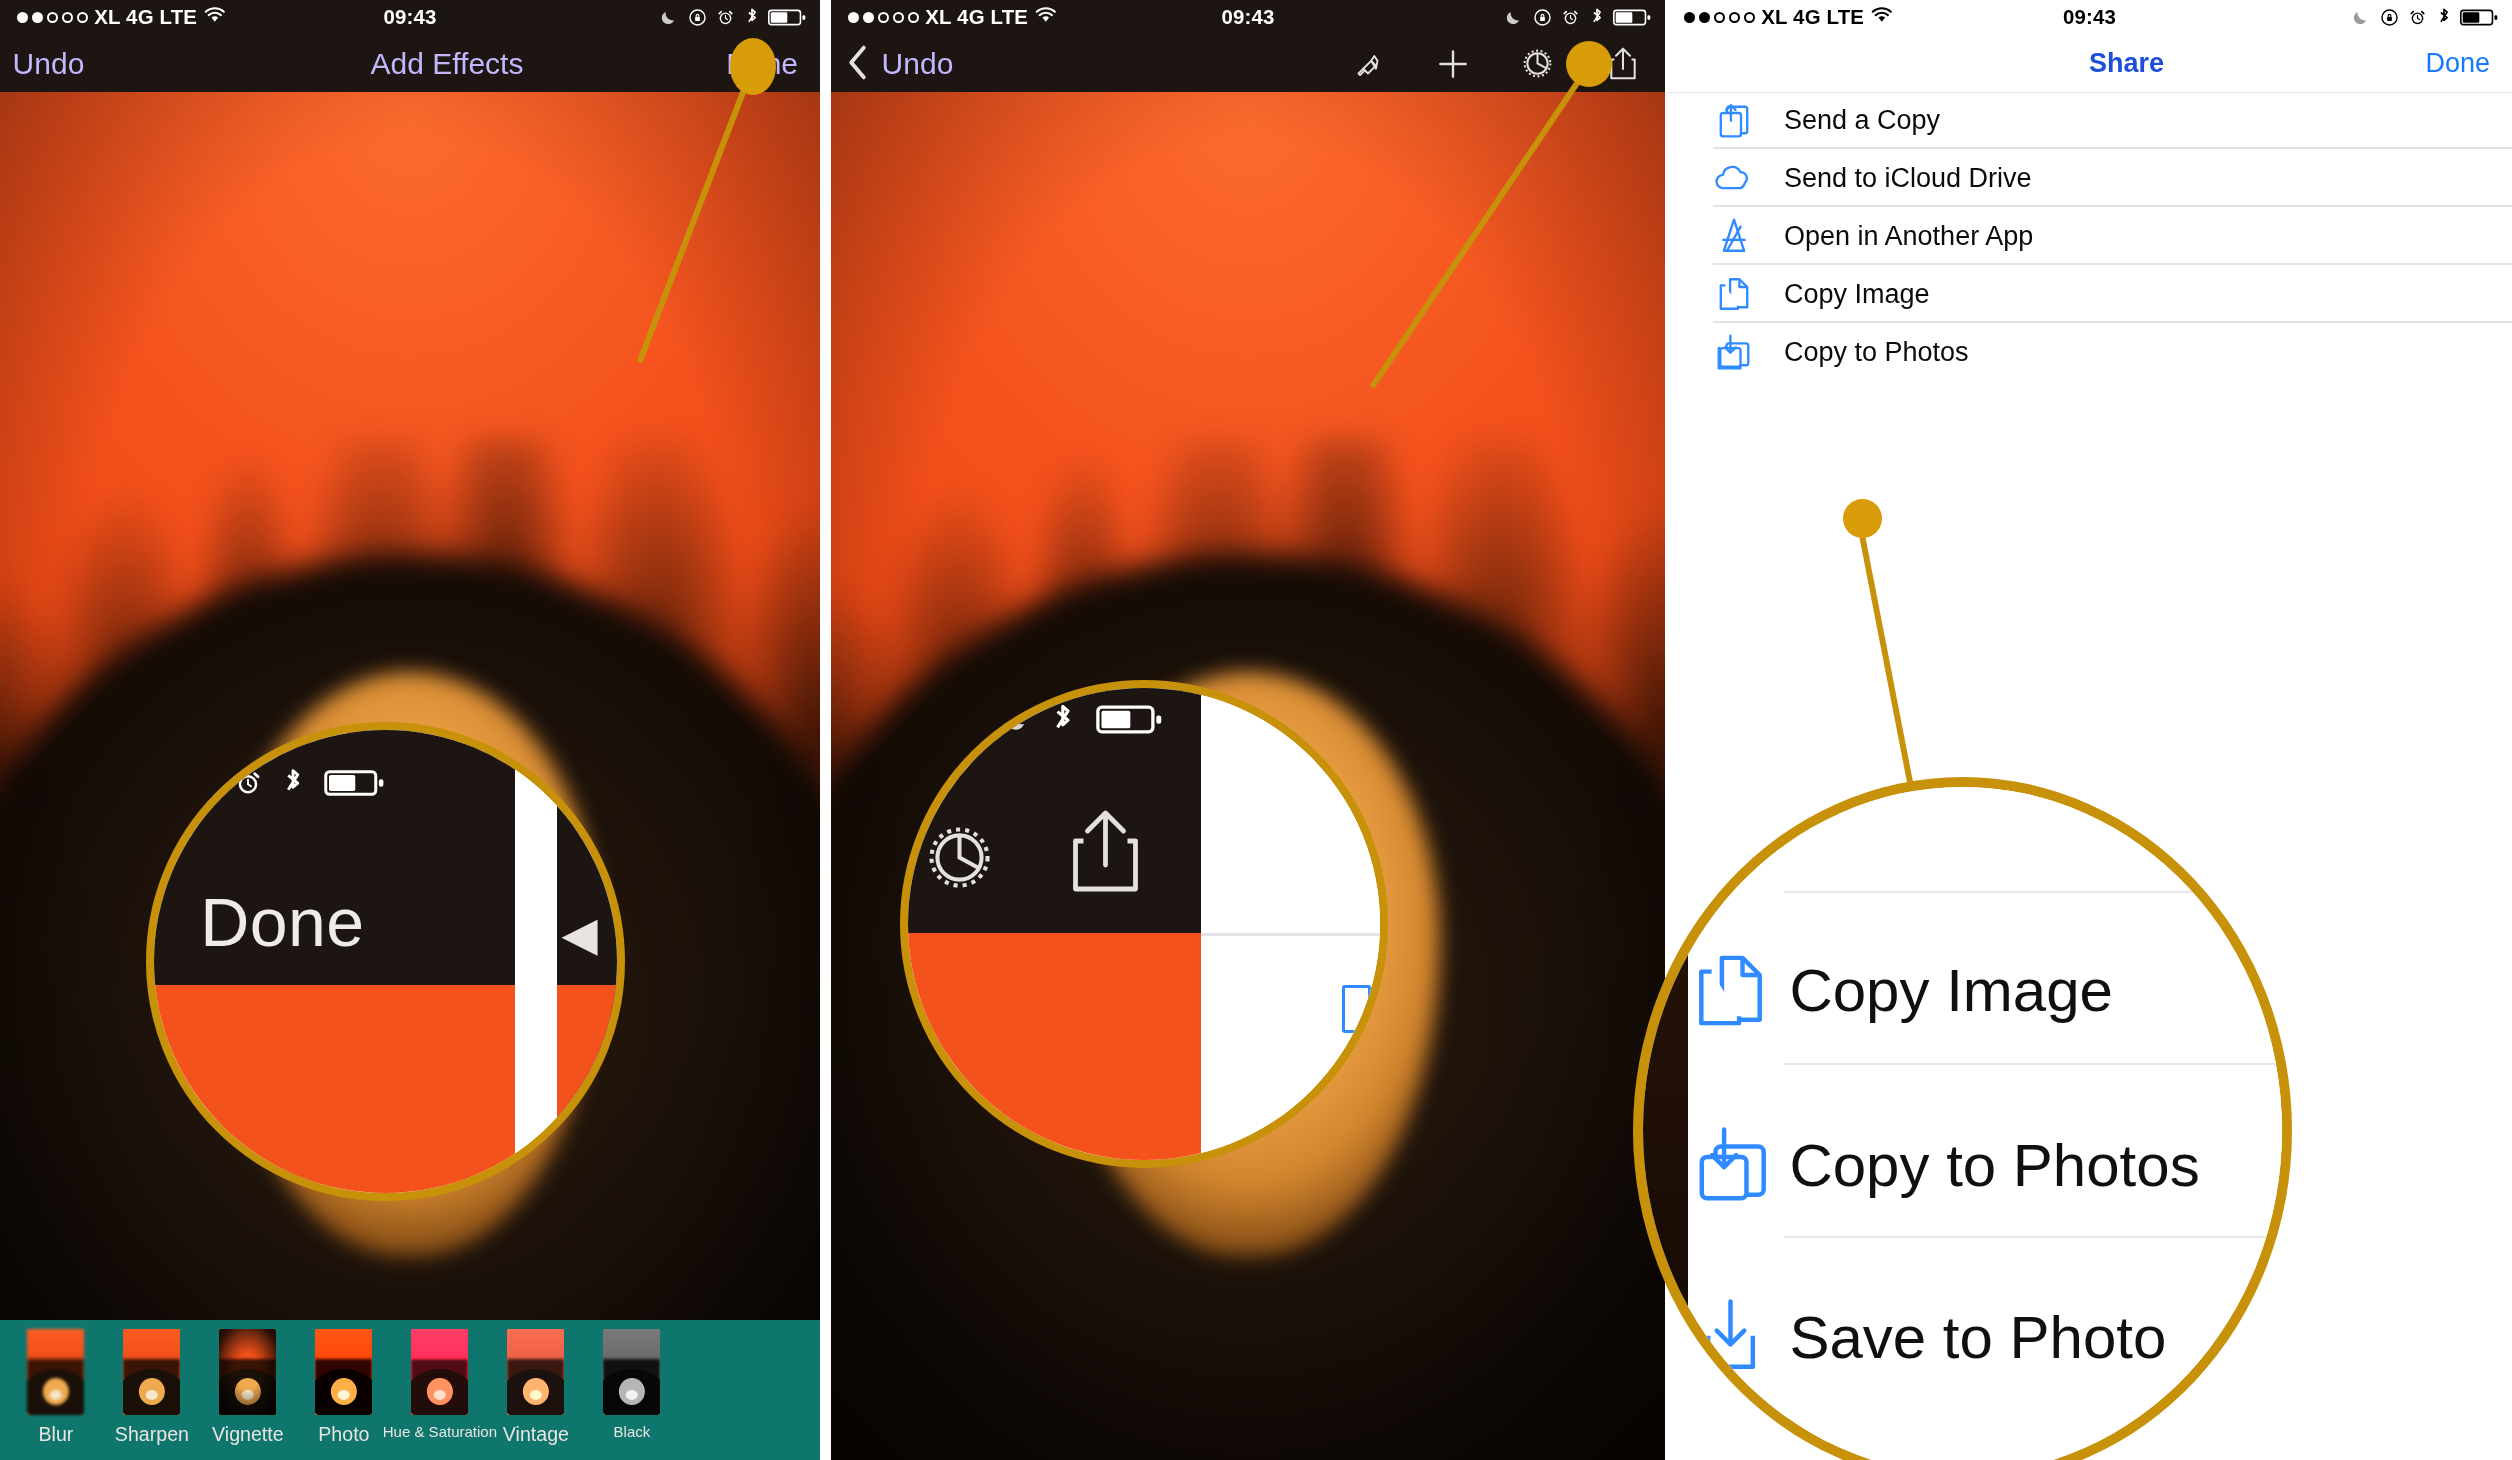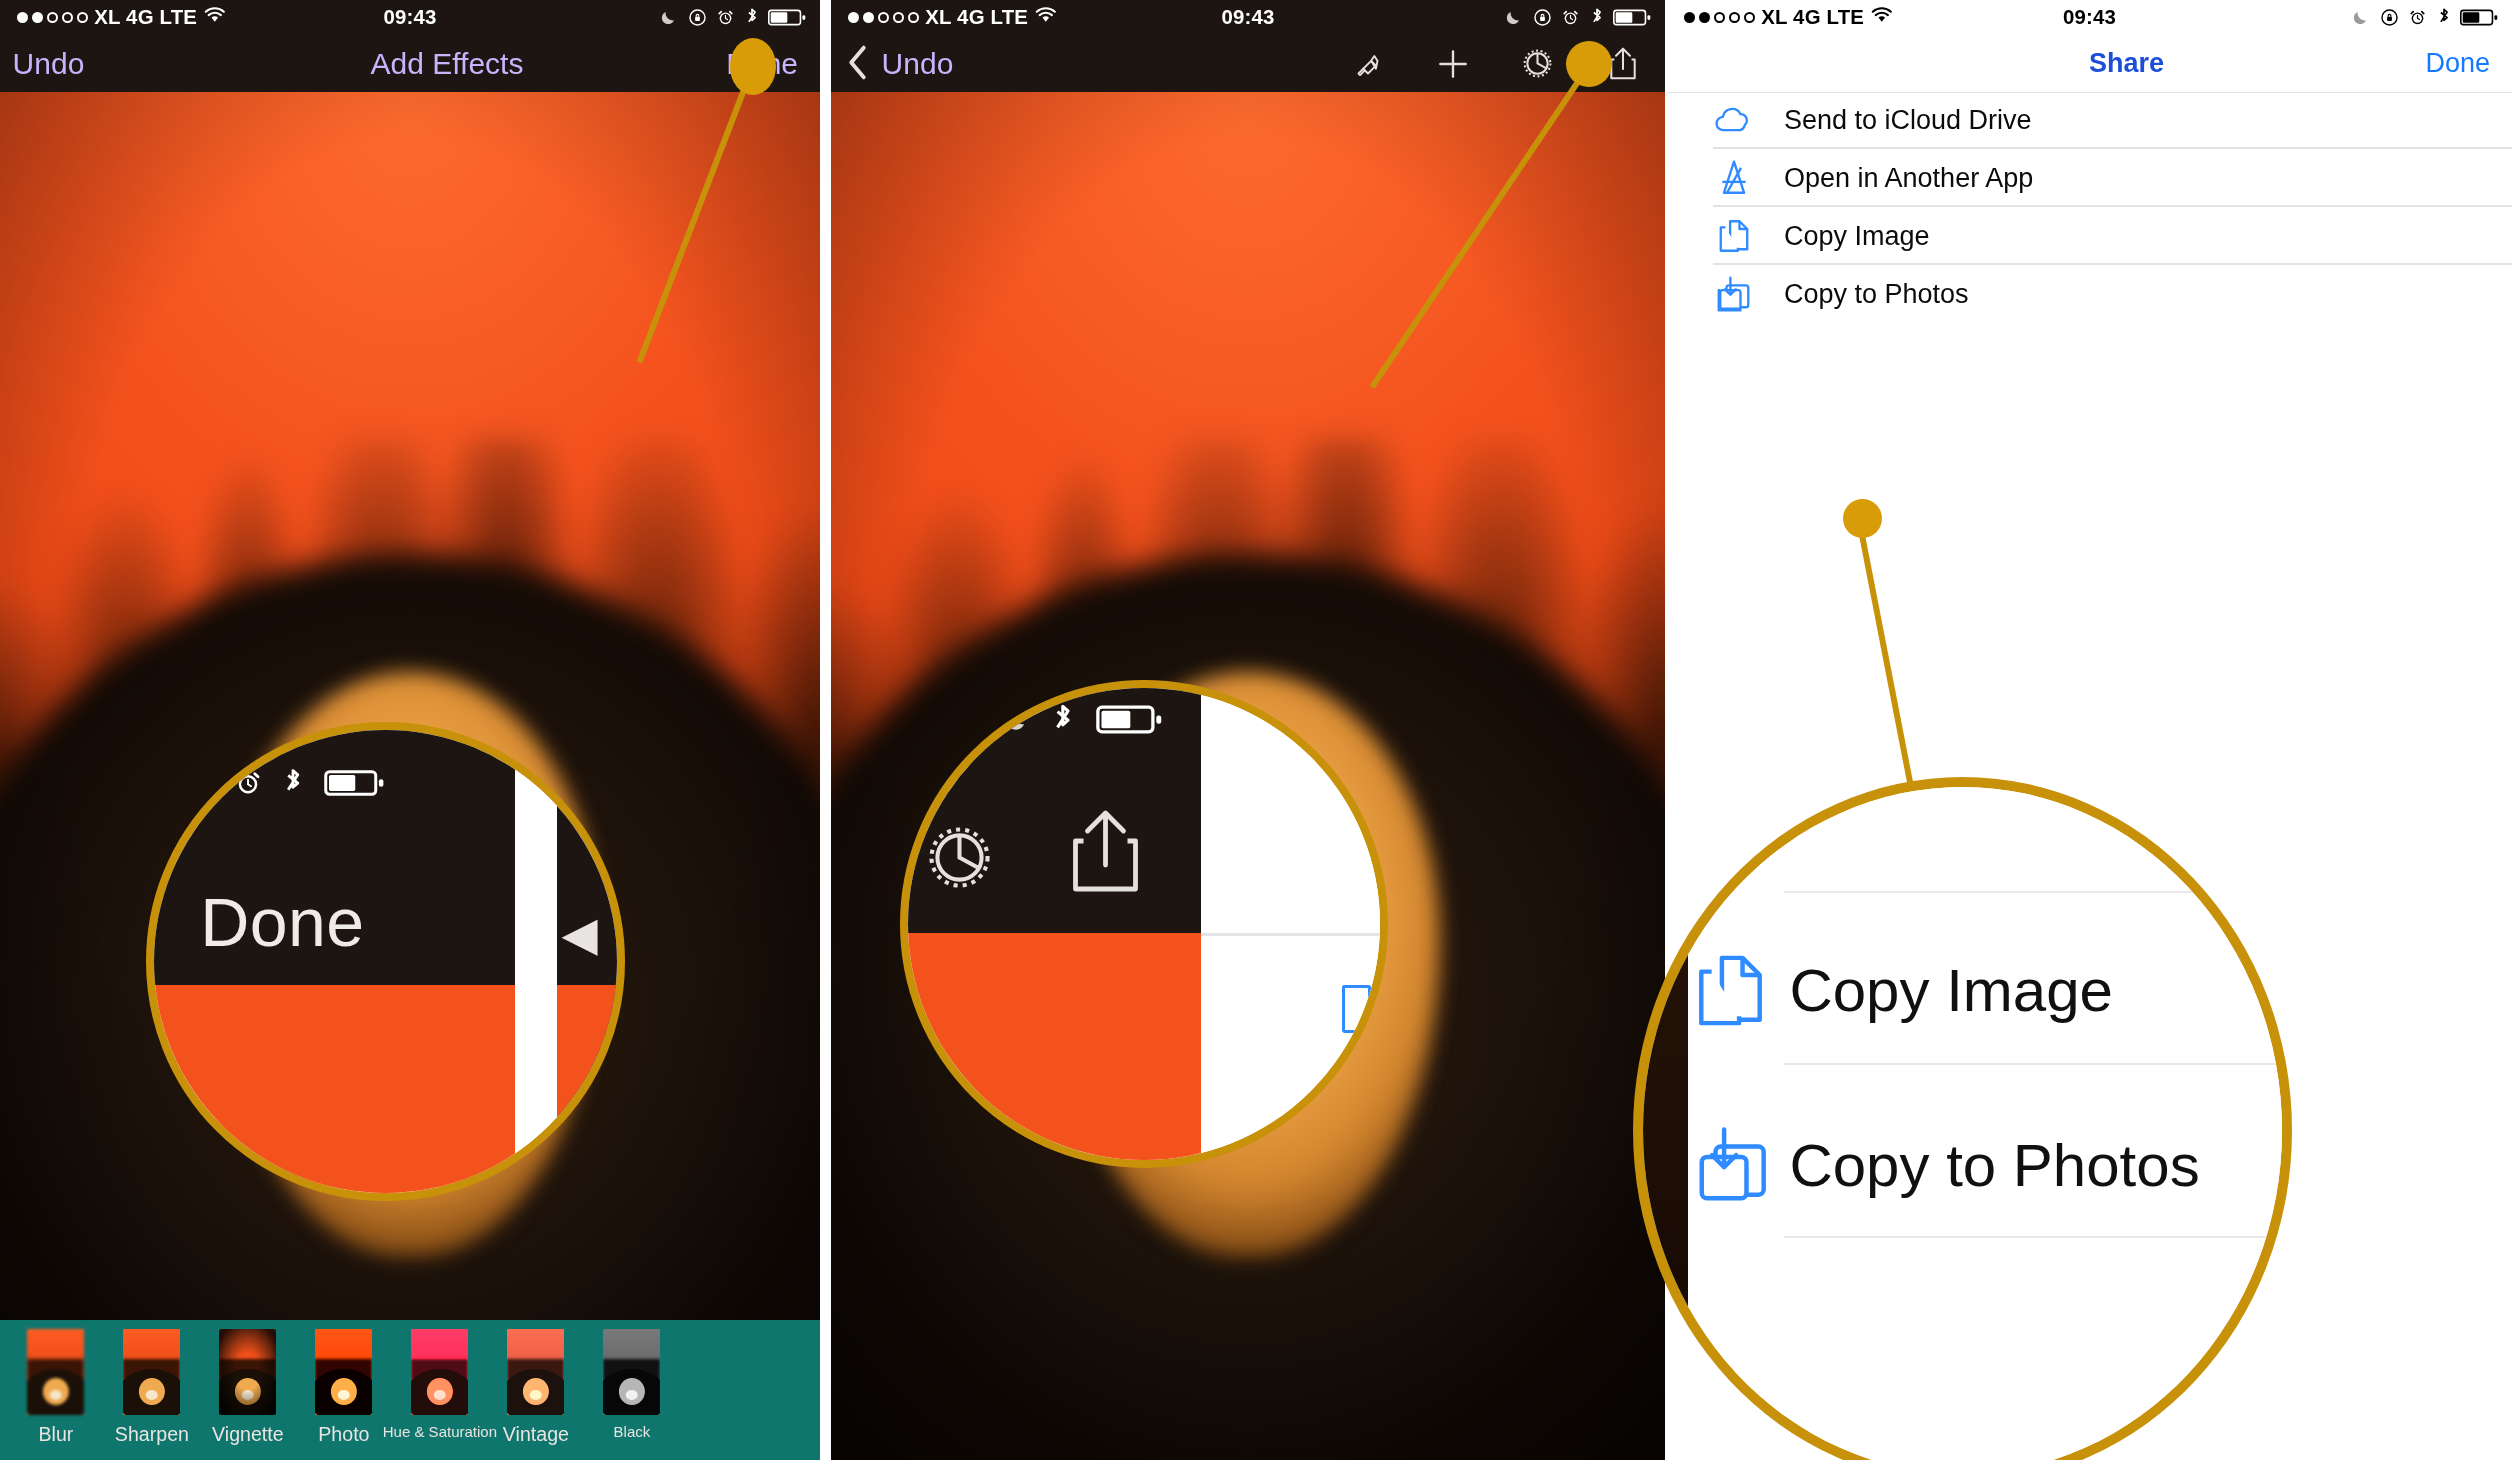--- a/index.html
+++ b/index.html
@@ -509,20 +509,30 @@
       <span class="nav-title nav-txt-black">Share</span>
       <div class="nav-right">
         <span class="nav-txt-blue">Done</span>
       </div>
     </div>
 
     <div class="list-toprule"></div>
 
     <div class="sharelist">
 
+      <div class="shareitem">
+        <span class="ico">
+          <svg width="36" height="42" viewBox="0 0 46 54">
+              <rect x="14" y="10" width="26" height="34" rx="3" stroke="#2F8BFF" stroke-width="3" fill="none"></rect>
+              <rect x="6" y="18" width="26" height="30" rx="3" stroke="#2F8BFF" stroke-width="3" fill="#fff"></rect>
+              <path d="M19 28V8M13 14l6-6 6 6" stroke="#2F8BFF" stroke-width="3" fill="none" stroke-linecap="round" stroke-linejoin="round"></path>
+            </svg>
+        </span>
+        <span class="lbl">Send a Copy</span>
+      </div>
 
       <div class="shareitem">
         <span class="ico">
           <svg width="39" height="42" viewBox="0 0 50 54">
               <path d="M12 40a8.5 8.5 0 01-.6-17A12 12 0 0134 19.5a8 8 0 015.6 13.8A8.4 8.4 0 0134 40H12z" stroke="#2F8BFF" stroke-width="3" fill="none" stroke-linejoin="round"></path>
             </svg>
         </span>
         <span class="lbl">Send to iCloud Drive</span>
       </div>
 
@@ -680,17 +690,26 @@
           <svg width="88" height="97" viewBox="0 0 50 54">
               <rect x="16" y="16" width="28" height="28" rx="3" stroke="#2F8BFF" stroke-width="2.6" fill="none"></rect>
               <rect x="8" y="22" width="26" height="24" rx="3" stroke="#2F8BFF" stroke-width="2.6" fill="#fff"></rect>
               <path d="M21 6v22M14 21l7 7 7-7" stroke="#2F8BFF" stroke-width="2.6" fill="none" stroke-linecap="round" stroke-linejoin="round"></path>
             </svg>
         </span>
         <span class="m3-lbl">Copy to Photos</span>
       </div>
 
       <div class="m3-rule" style="top:449px;"></div>
+      <div class="m3-row" style="top:504px;">
+        <span class="m3-ico">
+          <svg width="79" height="93" viewBox="0 0 46 54">
+              <path d="M10 26v18h26V26" stroke="#2F8BFF" stroke-width="2.6" fill="none" stroke-linejoin="round"></path>
+              <path d="M23 6v24M15 23l8 8 8-8" stroke="#2F8BFF" stroke-width="2.6" fill="none" stroke-linecap="round" stroke-linejoin="round"></path>
+            </svg>
+        </span>
+        <span class="m3-lbl">Save to Photo</span>
+      </div>
     </div>
   </div>
 
 </div>
 
 
 </body></html>

